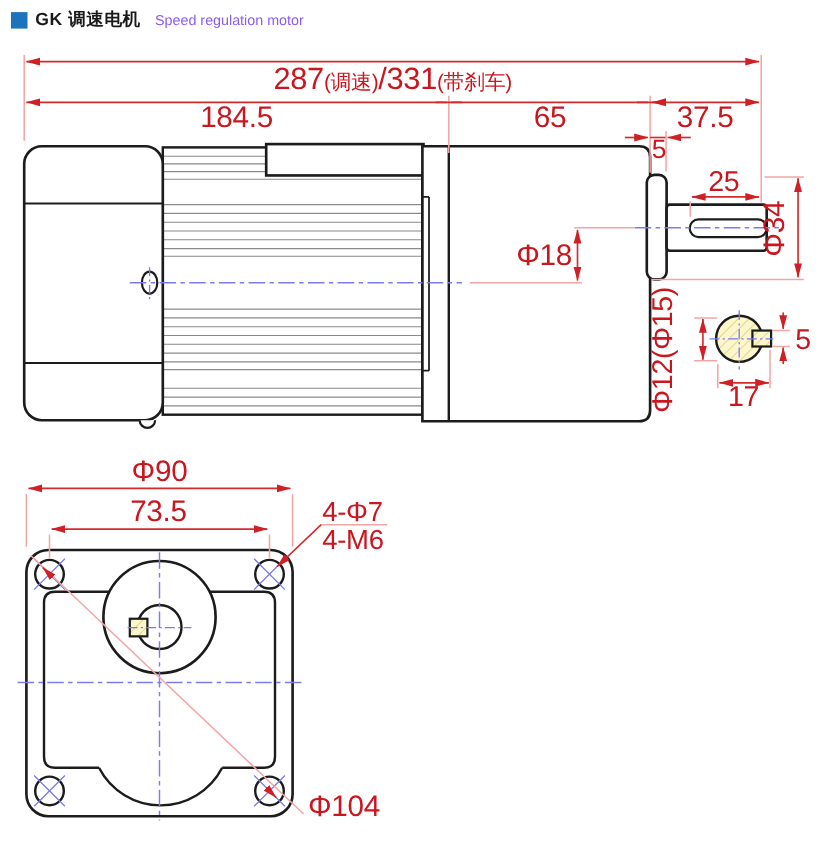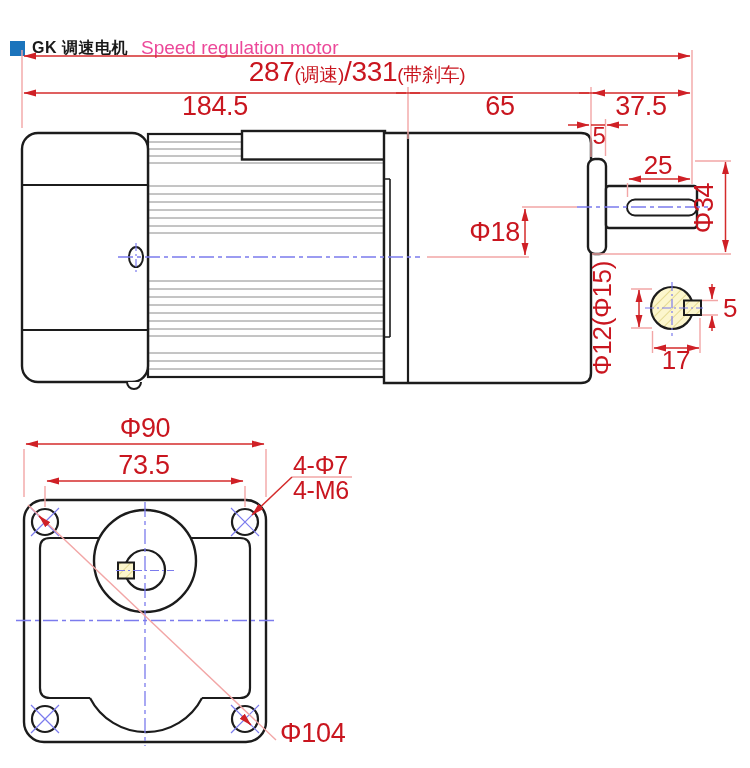--- a/index.html
+++ b/index.html
@@ -1,21 +1,21 @@
 <!DOCTYPE html>
 <html><head>
 <meta charset="utf-8">
 <style>
   html,body{margin:0;padding:0;}
   body{width:750px;height:768px;background:#ffffff;position:relative;overflow:hidden;
        font-family:"Liberation Sans","DejaVu Sans",sans-serif;}
-  .hdr{position:absolute;left:0;top:0;width:750px;height:36px;display:flex;align-items:center;margin-top:30px;}
+  .hdr{position:absolute;left:0;top:0;width:750px;height:36px;display:flex;align-items:center;}
   .hdr .sq{width:15px;height:15px;margin-left:10px;flex:0 0 auto;}
   .hdr .t1{margin-left:7px;font-size:16px;font-weight:bold;color:#1a1a1a;letter-spacing:0.5px;}
-  .hdr .t2{margin-left:13px;font-size:19px;color:#ec4899;}
+  .hdr .t2{margin-left:13px;font-size:13px;color:#8b5cf6;}
   svg{position:absolute;left:0;top:0;}
   svg text{fill:#c9161f;font-family:"Liberation Sans","DejaVu Sans",sans-serif;letter-spacing:-0.3px;}
   .bk{stroke:#1c1c1c;fill:none;}
   .bkw{stroke:#1c1c1c;fill:#ffffff;}
   .fin{stroke:#8a8a8a;stroke-width:1;fill:none;}
   .cl{stroke:#7b7bed;stroke-width:1.3;fill:none;stroke-dasharray:15 4 4 4;}
   .clx{stroke:#7b7bed;stroke-width:1.2;fill:none;}
   .dim{stroke:#d42b2b;stroke-width:1.5;fill:none;}
   .ext{stroke:#f2a6a6;stroke-width:1.4;fill:none;}
 </style>

